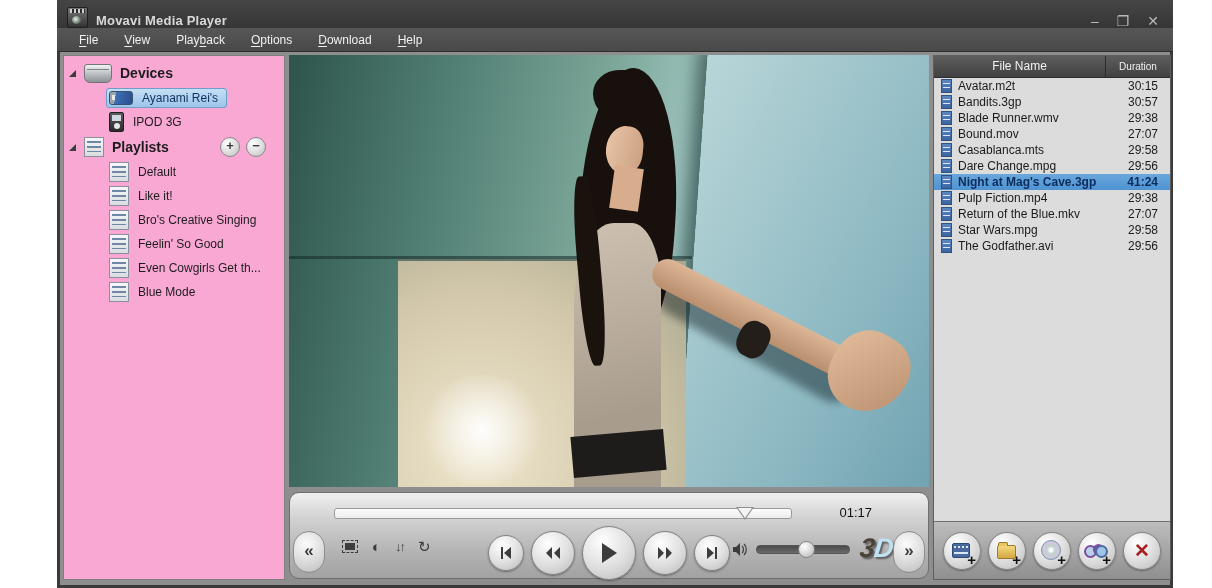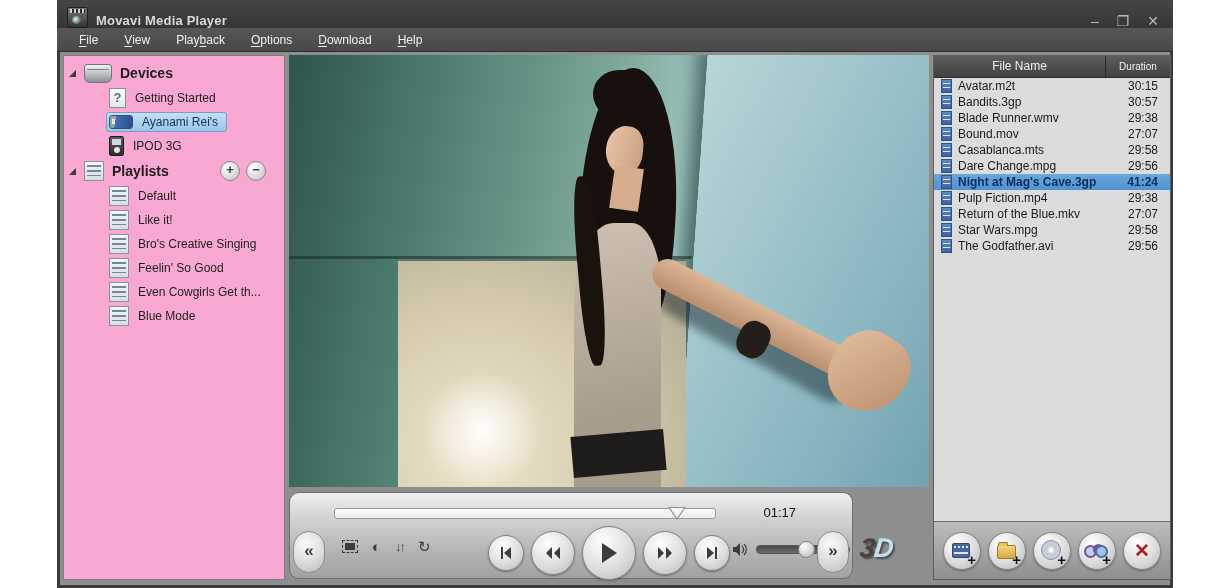--- a/index.html
+++ b/index.html
@@ -66,21 +66,21 @@
   .v-neck{position:absolute;left:50.5%;top:26%;width:4.5%;height:10%;background:#d7ad8d;transform:rotate(8deg);}
   .v-strand{position:absolute;left:45.2%;top:28%;width:3.6%;height:44%;background:#1a120d;border-radius:40%;transform:rotate(-5deg);}
   .v-top{position:absolute;left:44.6%;top:39%;width:13.5%;height:63%;background:linear-gradient(168deg,#cdc0b1,#a89c8d 70%);border-radius:46% 34% 6px 6px / 30% 24% 6px 6px;}
   .v-belt{position:absolute;left:44.2%;top:87.5%;width:14.5%;height:9.5%;background:#1d1c1b;transform:rotate(-5deg);}
   .v-armshadow{position:absolute;left:58%;top:49%;width:34%;height:9%;background:rgba(10,25,28,.45);border-radius:22px;transform:rotate(29deg);transform-origin:left center;filter:blur(4px);}
   .v-arm{position:absolute;left:57%;top:45.5%;width:34%;height:7.2%;background:linear-gradient(#dcb696,#b98f6e);border-radius:20px;transform:rotate(27deg);transform-origin:left center;}
   .v-bracelet{position:absolute;left:70.2%;top:61.5%;width:4.8%;height:8.5%;background:#241e1a;border-radius:42%;transform:rotate(27deg);}
   .v-hand{position:absolute;left:84.5%;top:64%;width:12%;height:19%;background:linear-gradient(120deg,#e3bd9d,#bb9170);border-radius:45% 40% 55% 45%;transform:rotate(32deg);}
 
   
-  .controlbar{position:absolute;left:2px;top:440px;width:564px;height:87px;background:linear-gradient(#f0f0f0,#d2d2d2 30%,#b3b3b3 70%,#a2a2a2);border:1px solid #6f6f6f;border-radius:10px;box-sizing:border-box;}
+  .controlbar{position:absolute;left:2px;top:440px;width:640px;height:87px;background:linear-gradient(#f0f0f0,#d2d2d2 30%,#b3b3b3 70%,#a2a2a2);border:1px solid #6f6f6f;border-radius:10px;box-sizing:border-box;}
   .seek-row{position:absolute;left:44px;right:56px;top:12px;height:16px;}
   .seek-track{position:absolute;left:0;right:80px;top:3px;height:9px;background:linear-gradient(#fdfdfd,#ececec);border:1px solid #9a9a9a;border-radius:3px;}
   .seek-thumb{position:absolute;top:-2px;width:0;height:0;border-left:9px solid transparent;border-right:9px solid transparent;border-top:13px solid #8f8f8f;}
   .seek-thumb:after{content:"";position:absolute;left:-7px;top:-12px;width:0;height:0;border-left:7px solid transparent;border-right:7px solid transparent;border-top:10px solid #f4f4f4;}
   .time-label{position:absolute;right:0;top:0;font-size:13px;color:#111;}
   .ctl-row{position:absolute;left:0;right:0;top:32px;height:54px;}
   .edge-btn{position:absolute;top:6px;width:30px;height:40px;border-radius:16px;background:radial-gradient(circle at 40% 30%,#fcfcfc,#d8d8d8 60%,#bcbcbc);border:1px solid #8c8c8c;color:#3e3e3e;font-size:17px;font-weight:bold;text-align:center;line-height:38px;}
   .edge-left{left:3px;}
   .edge-right{right:3px;}
   .mini-icons{position:absolute;left:52px;top:14px;display:flex;align-items:center;gap:14px;color:#3c3c3c;}
@@ -155,26 +155,20 @@
 
       <div class="sidebar">
 
         <div class="tree-section-header">
           <div class="tree-expander"></div>
           <div class="ic ic-devices"></div>
           <span class="tree-section-label">Devices</span>
         </div>
 
         <div class="tree-item">
-          <span class="tree-item-inner">
-              <div class="ic ic-helpdoc"></div>
-          <span class="tree-item-label">Getting Started</span>
-            </span>
-        </div>
-        <div class="tree-item">
           <span class="tree-item-inner selected">
               <div class="ic ic-usb"></div>
           <span class="tree-item-label">Ayanami Rei's</span>
             </span>
         </div>
         <div class="tree-item">
           <span class="tree-item-inner">
               <div class="ic ic-ipod"></div>
           <span class="tree-item-label">IPOD 3G</span>
             </span>

